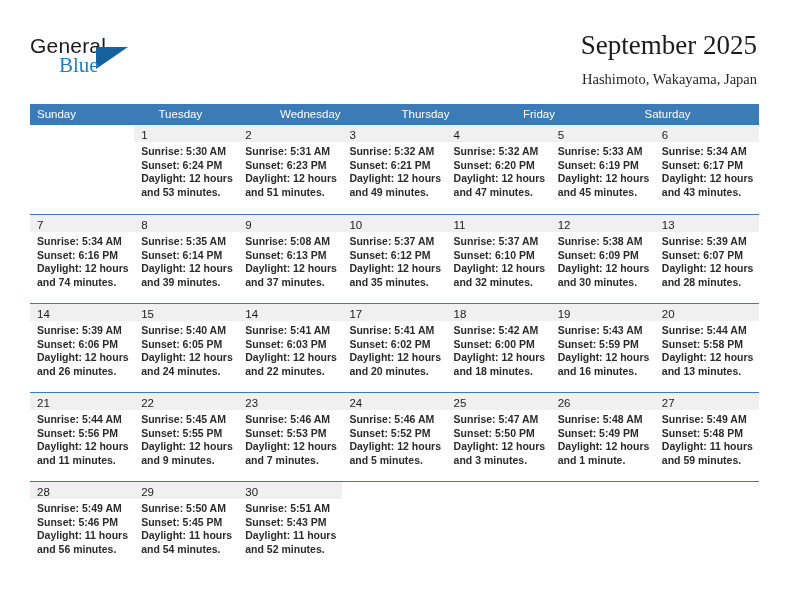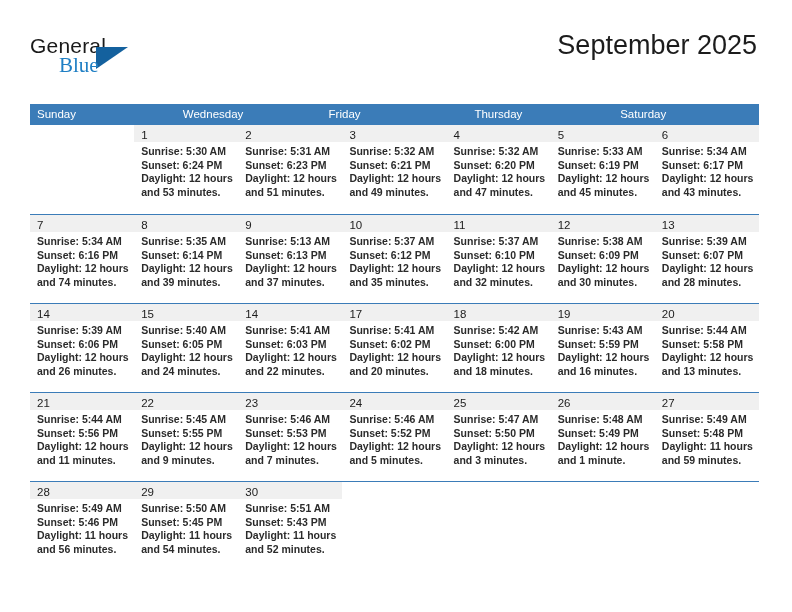--- a/index.html
+++ b/index.html
@@ -61,20 +61,21 @@
     height: 0;
     border-left: 32px solid #14619e;
     border-bottom: 22px solid transparent;
   }
 
   .title-block {
     position: absolute;
     right: 35px;
     top: 28px;
     text-align: right;
+    font-family: Liberation Serif, serif;
   }
   .cal-title {
     font-size: 27px;
     font-weight: normal;
     color: #1c1c1c;
     line-height: 34px;
     white-space: nowrap;
   }
   .cal-subtitle {
     font-size: 14.5px;
@@ -151,30 +152,32 @@
   <div class="masthead">
 
     <div class="logo">
       <span class="logo-general">General</span>
       <span class="logo-tri"></span>
       <span class="logo-blue">Blue</span>
     </div>
 
     <div class="title-block">
       <div class="cal-title">September 2025</div>
+      <div class="cal-subtitle">Hashimoto, Wakayama, Japan</div>
     </div>
 
   </div>
 
   <div class="calendar">
     <div class="weekdays">
         <div class="weekday">Sunday</div>
+        <div class="weekday">Tuesday</div>
         <div class="weekday">Wednesday</div>
+        <div class="weekday">Thursday</div>
         <div class="weekday">Friday</div>
-        <div class="weekday">Thursday</div>
         <div class="weekday">Saturday</div>
       </div>
     <div class="weeks">
         <div class="week">
           <div class="day blank">
             <div class="day-num-band"><span class="day-num"></span></div>
           </div>
           <div class="day">
             <div class="day-num-band"><span class="day-num">1</span></div>
             <div class="day-info">
@@ -245,21 +248,21 @@
             <div class="day-info">
               <div>Sunrise: 5:35 AM</div>
               <div>Sunset: 6:14 PM</div>
               <div>Daylight: 12 hours</div>
               <div>and 39 minutes.</div>
             </div>
           </div>
           <div class="day">
             <div class="day-num-band"><span class="day-num">9</span></div>
             <div class="day-info">
-              <div>Sunrise: 5:13 AM</div>
+              <div>Sunrise: 5:08 AM</div>
               <div>Sunset: 6:13 PM</div>
               <div>Daylight: 12 hours</div>
               <div>and 37 minutes.</div>
             </div>
           </div>
           <div class="day">
             <div class="day-num-band"><span class="day-num">10</span></div>
             <div class="day-info">
               <div>Sunrise: 5:37 AM</div>
               <div>Sunset: 6:12 PM</div>

